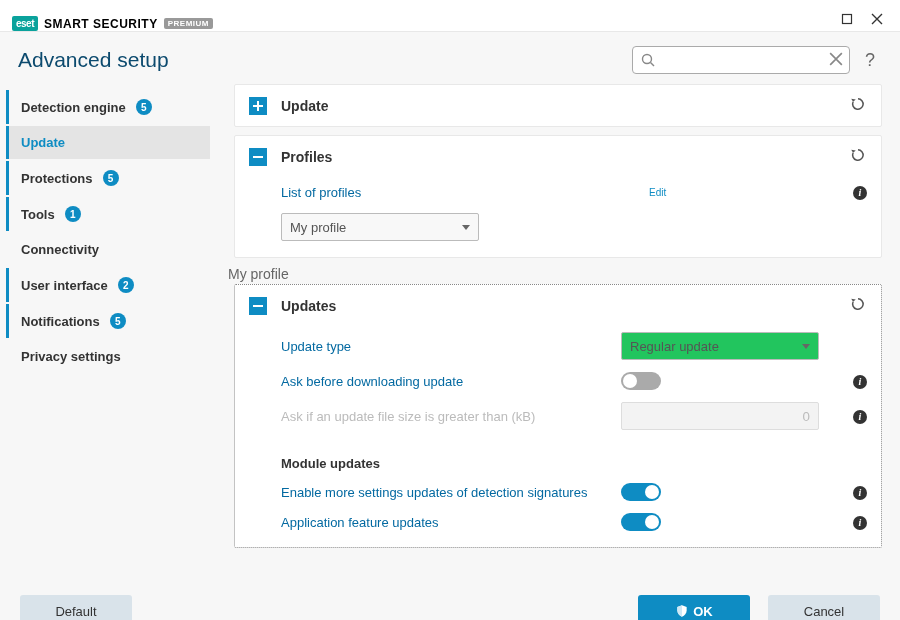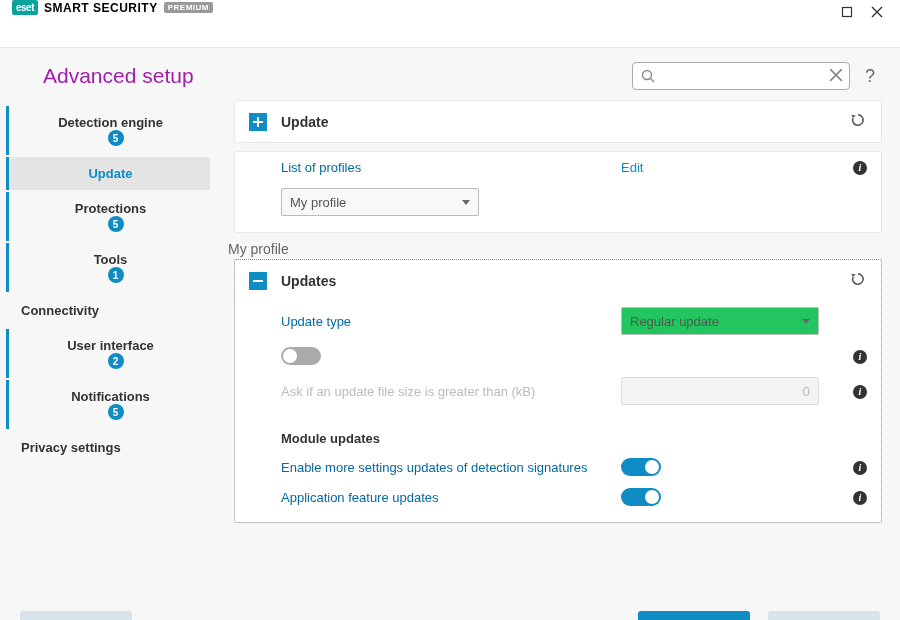--- a/index.html
+++ b/index.html
@@ -1,44 +1,44 @@
 <!DOCTYPE html>
 <html><head>
 <meta charset="utf-8">
 <style>
 * { box-sizing: border-box; margin: 0; padding: 0; font-family: "Segoe UI", Arial, sans-serif; }
 body { width: 900px; height: 620px; overflow: hidden; background: #fff; font-size: 13px; color: #333; }
 
 
-.titlebar { height: 48px; display: flex; align-items: flex-start; padding: 0 8px 0 12px; border-bottom: 1px solid #e8e8e8; }
+.titlebar { height: 32px; display: flex; align-items: flex-end; padding: 0 8px 0 12px; border-bottom: 1px solid #e8e8e8; }
 .titlebar .brand { display: flex; align-items: center; gap: 6px; }
 .titlebar .brand-logo { background: #0aa29c; color: #fff; font-size: 10px; font-weight: bold; padding: 2px 4px; border-radius: 2px; letter-spacing: -0.5px; }
 .titlebar .brand-text { font-size: 12px; font-weight: 600; color: #000000; letter-spacing: 0.5px; }
 .titlebar .brand-badge { background: #999; color: #fff; font-size: 8px; padding: 1px 4px; border-radius: 2px; font-weight: bold; letter-spacing: 0.5px; }
 .titlebar .spacer { flex: 1; }
 .titlebar .winbtn { width: 30px; height: 24px; display: flex; align-items: center; justify-content: center; cursor: pointer; }
 .titlebar .winbtn svg { width: 12px; height: 12px; }
 
 
 .headerrow { display: flex; align-items: center; padding: 14px 20px 10px 18px; background: #f7f7f7; }
-.headerrow h1 { font-size: 21px; font-weight: 400; color: #a21caf; margin-left: 25px; }
+.headerrow h1 { font-size: 21px; font-weight: 400; color: #0c4a6e; }
 .headerrow .spacer { flex: 1; }
 .searchbox { position: relative; width: 218px; height: 28px; border: 1px solid #aaa; border-radius: 4px; background: #fff; display: flex; align-items: center; }
 .searchbox .sicon { position: absolute; left: 7px; top: 5px; }
 .searchbox input { border: none; outline: none; width: 100%; height: 100%; padding: 0 26px 0 26px; background: transparent; font-size: 13px; }
 .searchbox .clear { position: absolute; right: 6px; top: 5px; cursor: pointer; }
 .helpbtn { margin-left: 10px; font-size: 18px; color: #666; cursor: pointer; width: 20px; text-align: center; }
 
 
 .main { display: flex; height: 498px; background: #f7f7f7; }
 
 
 .sidebar { width: 210px; padding: 6px 0 0 6px; }
 .sidebar .item { display: flex; align-items: center; padding: 9px 10px 9px 12px; cursor: pointer; border-left: 3px solid transparent; margin-bottom: 2px; color: #333; font-size: 13px; font-weight: 600; }
-.sidebar .item.hasbar { border-left-color: #0e8cc3; flex-direction: column; }
+.sidebar .item.hasbar { border-left-color: #0e8cc3; }
 .sidebar .item.active { background: #e4e4e4; color: #0e8cc3; border-left-color: #0e8cc3; }
 .sidebar .item .label { flex: 0 0 auto; }
 .sidebar .badge { background: #0e8cc3; color: #fff; min-width: 16px; height: 16px; border-radius: 8px; font-size: 10px; font-weight: bold; display: inline-flex; align-items: center; justify-content: center; margin-left: 10px; padding: 0 4px; }
 
 
 .content { flex: 1; padding: 0 18px 0 24px; overflow-y: auto; position: relative; }
 .content::-webkit-scrollbar { width: 8px; }
 .content::-webkit-scrollbar-thumb { background: #c8c8c8; border-radius: 4px; }
 .content::-webkit-scrollbar-track { background: transparent; }
 
@@ -52,21 +52,21 @@
 .panel-header .revert svg { width: 18px; height: 18px; }
 
 .panel-body { padding: 0 14px 10px 46px; }
 .row { display: flex; align-items: center; padding: 6px 0; min-height: 30px; }
 .row .rlabel { flex: 0 0 340px; font-size: 13px; color: #0369a1; }
 .row .rlabel.disabled { color: #bbb; }
 .row .rcontrol { flex: 1; display: flex; align-items: center; }
 .row .rinfo { width: 24px; text-align: right; }
 .row .rinfo .info-icon { display: inline-flex; width: 14px; height: 14px; background: #333; border-radius: 50%; color: #fff; font-size: 10px; font-weight: bold; font-style: italic; font-family: Georgia, serif; align-items: center; justify-content: center; cursor: pointer; }
 
-.link { color: #0e8cc3; cursor: pointer; font-size: 13px; }
+.link { color: #0e8cc3; cursor: pointer; font-size: 10px; margin-left: 28px; }
 .select { border: 1px solid #bbb; background: #f8f8f8; width: 198px; height: 28px; padding: 0 24px 0 8px; border-radius: 2px; position: relative; display: flex; align-items: center; color: #555; cursor: pointer; }
 .select::after { content: ""; position: absolute; right: 8px; top: 11px; width: 0; height: 0; border-left: 4px solid transparent; border-right: 4px solid transparent; border-top: 5px solid #666; }
 .select.light { background: #22c55e; }
 .numinput { border: 1px solid #ddd; background: #f3f3f3; width: 198px; height: 28px; padding: 0 8px; border-radius: 2px; text-align: right; color: #bbb; }
 .subheading { color: #666; font-size: 14px; margin: 4px 0 2px -6px; }
 
 .section-title { font-weight: 600; font-size: 13px; color: #333; padding: 20px 0 6px 0; }
 
 
 .toggle { width: 40px; height: 18px; border-radius: 9px; position: relative; cursor: pointer; }
@@ -175,20 +175,34 @@
         <span class="revert">
           <svg viewBox="0 0 24 24">
               <path d="M12 5 A7 7 0 1 1 5.5 9" fill="none" stroke="#555" stroke-width="2"></path>
               <path d="M3 5 L5.5 9 L9 6 Z" fill="#555"></path>
             </svg>
         </span>
       </div>
     </div>
 
     <div class="panel">
+      <div class="panel-header">
+        <span class="expicon">
+          <svg width="12" height="12" viewBox="0 0 12 12">
+              <rect x="1" y="5" width="10" height="2"></rect>
+            </svg>
+        </span>
+        <span class="title">Profiles</span>
+        <span class="revert">
+          <svg viewBox="0 0 24 24">
+              <path d="M12 5 A7 7 0 1 1 5.5 9" fill="none" stroke="#555" stroke-width="2"></path>
+              <path d="M3 5 L5.5 9 L9 6 Z" fill="#555"></path>
+            </svg>
+        </span>
+      </div>
       <div class="panel-body">
         <div class="row">
           <span class="rlabel">List of profiles</span>
           <div class="rcontrol">
               <span class="link">Edit</span>
             </div>
           <div class="rinfo"><span class="info-icon">i</span></div>
         </div>
         <div class="row">
           <div class="rcontrol">
@@ -222,20 +236,21 @@
         <div class="row">
           <span class="rlabel">Update type</span>
           <div class="rcontrol">
             <div class="select light">
               <span>Regular update</span>
             </div>
           </div>
           <div class="rinfo"></div>
         </div>
         <div class="row">
+          <span class="rlabel">Ask before downloading update</span>
           <div class="rcontrol">
             <div class="toggle off">
                 <div class="knob"></div>
               </div>
           </div>
           <div class="rinfo"><span class="info-icon">i</span></div>
         </div>
         <div class="row">
           <span class="rlabel disabled">Ask if an update file size is greater than (kB)</span>
           <div class="rcontrol">

